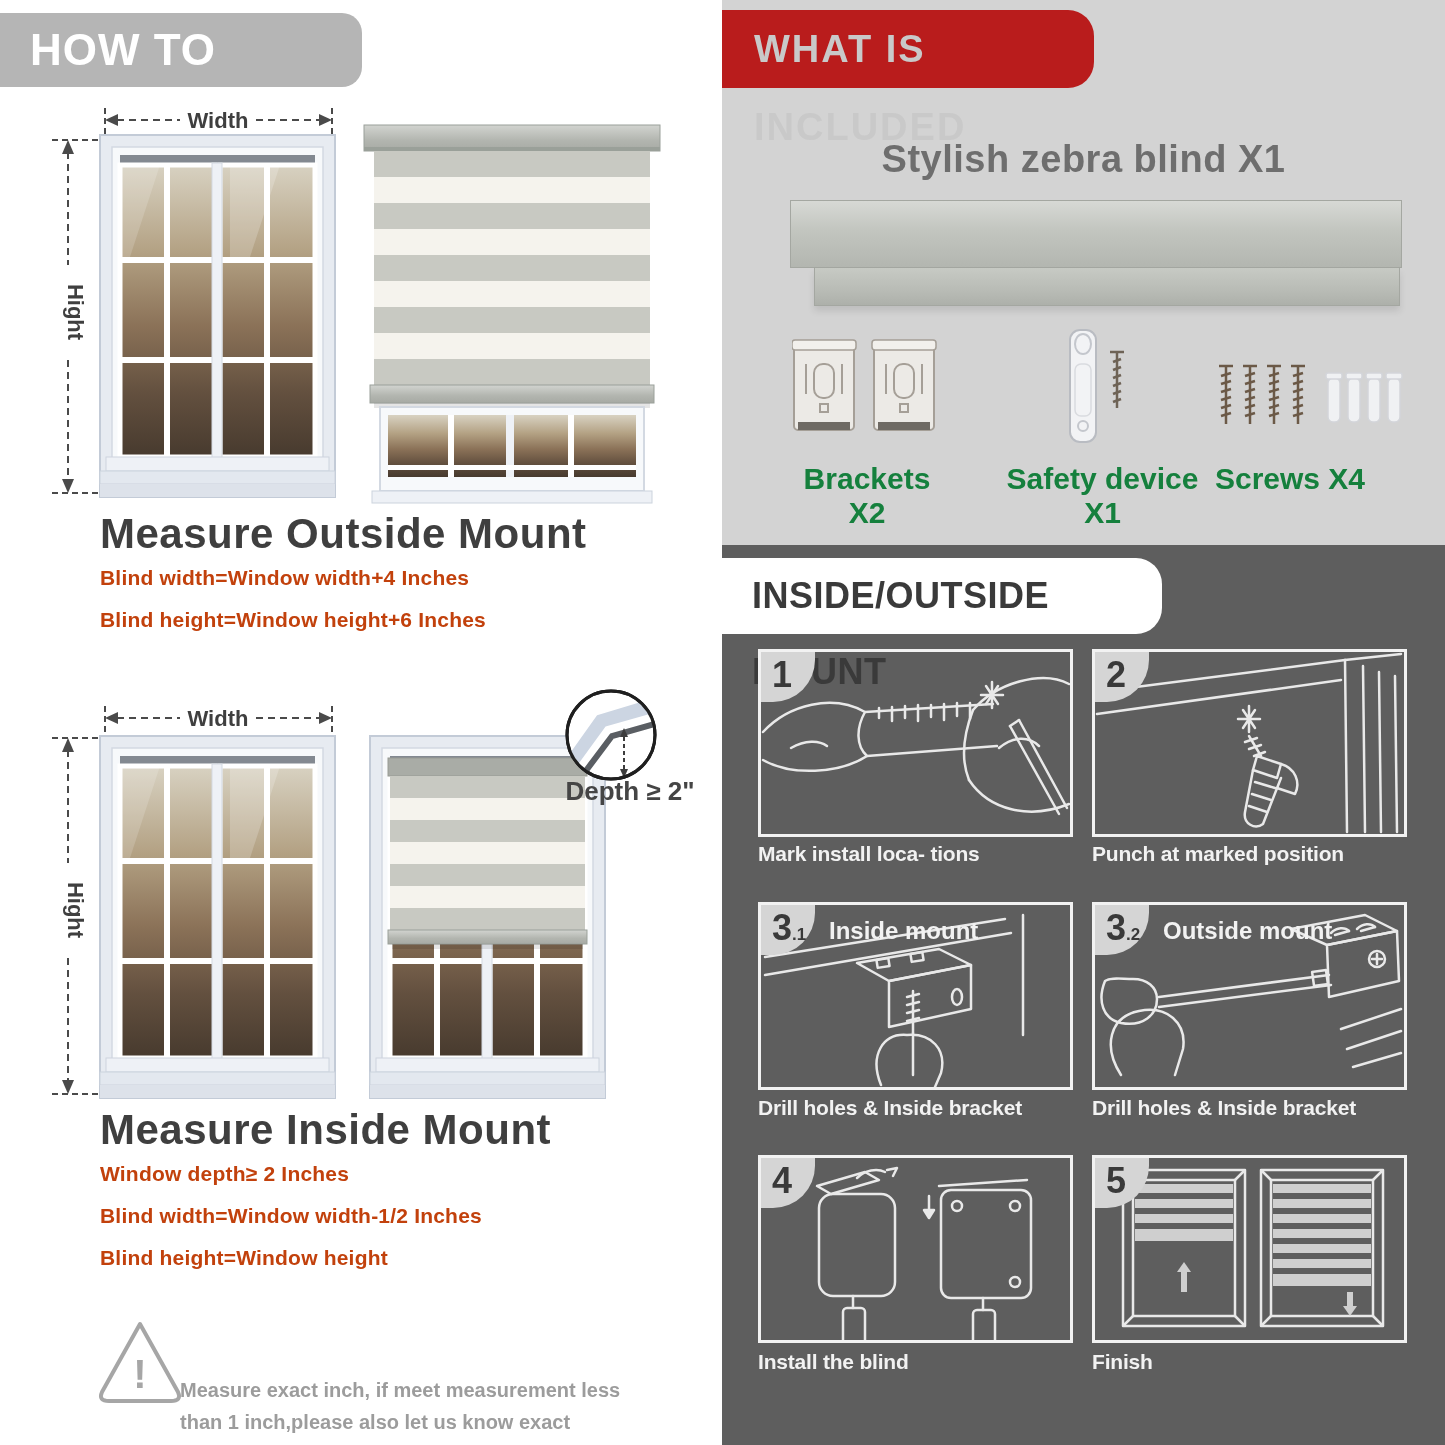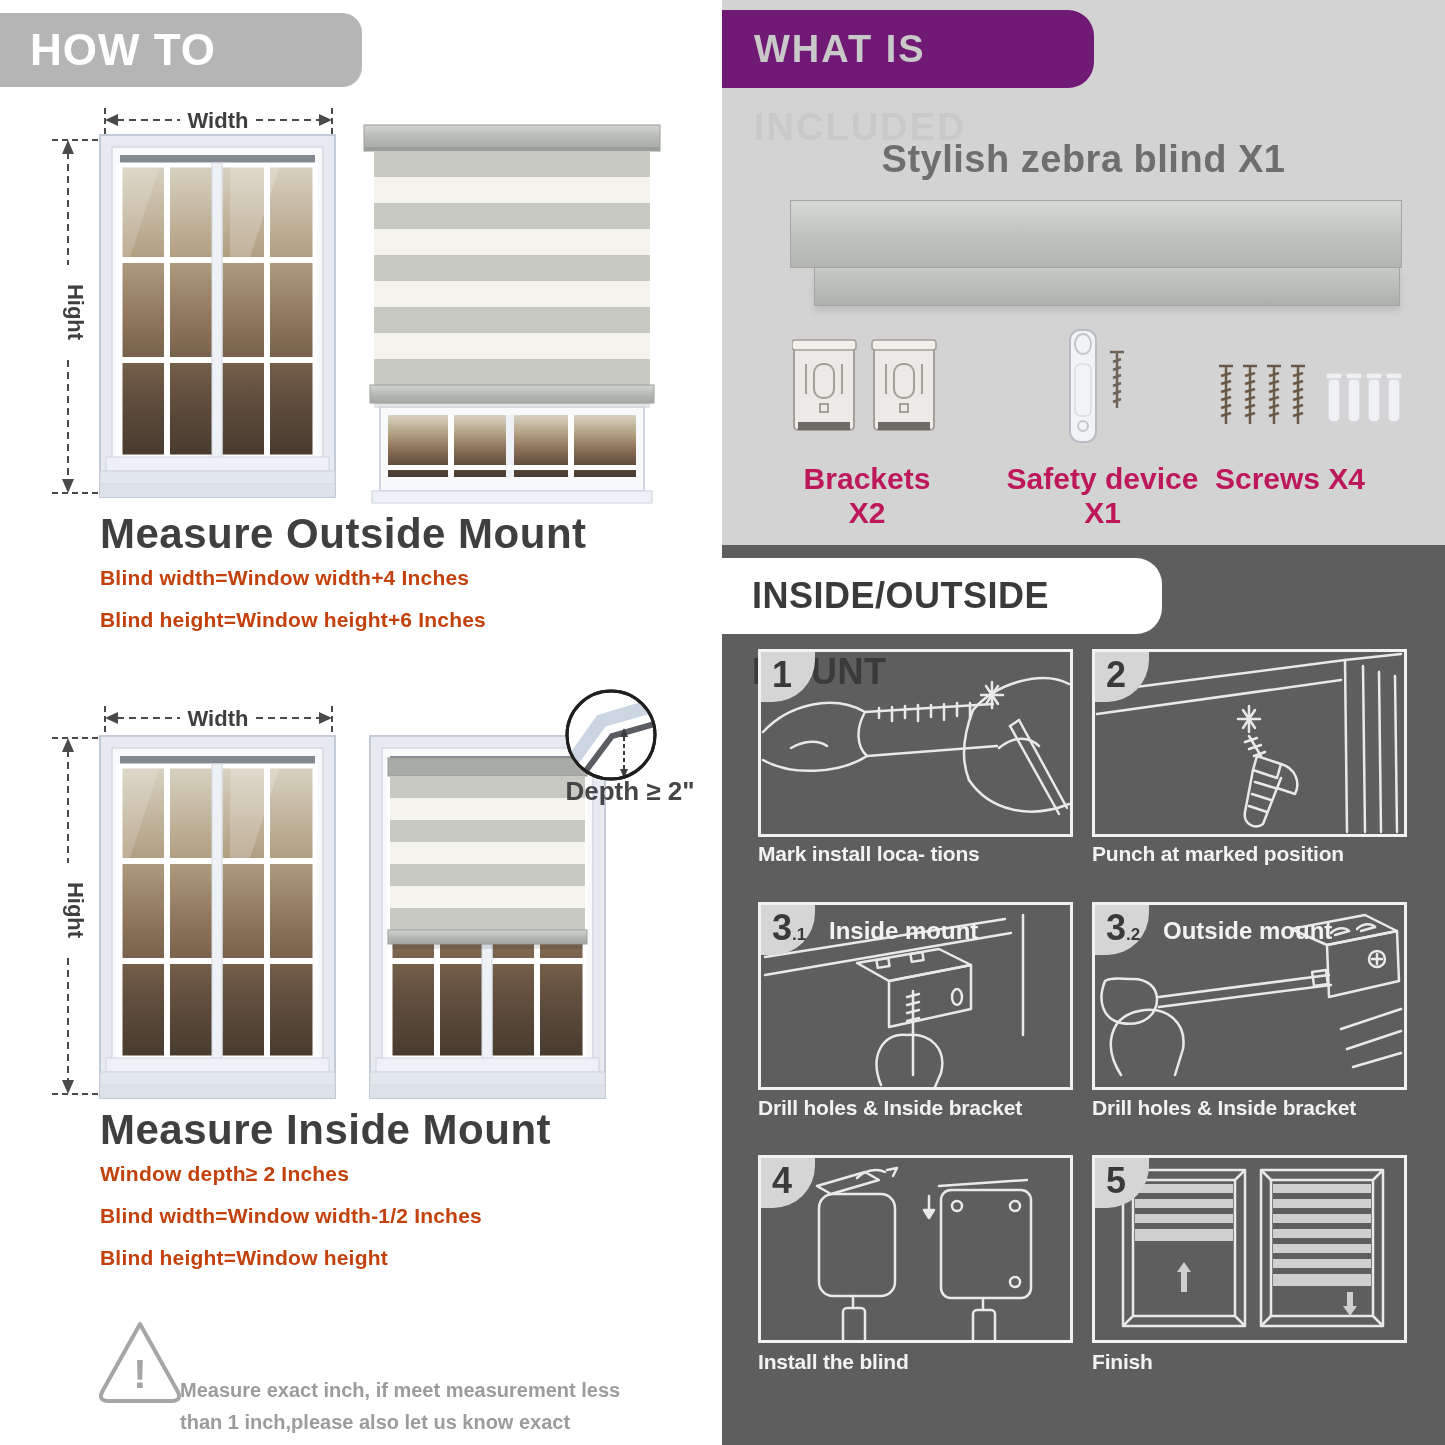--- a/index.html
+++ b/index.html
@@ -8,33 +8,33 @@
   .abs{position:absolute;}
   
   .htm-header{left:0;top:13px;width:362px;height:74px;background:#b5b5b5;
               border-radius:0 20px 20px 0;color:#ffffff;font-weight:bold;font-size:44px;
               line-height:74px;padding-left:30px;letter-spacing:1px;box-sizing:border-box;}
   .h1{font-weight:bold;font-size:42px;color:#3f3f3f;letter-spacing:0.5px;}
   .eq{font-weight:bold;font-size:21px;color:#c2410c;letter-spacing:0.2px;}
   .warn-text{font-weight:bold;font-size:20px;color:#9c9c9c;line-height:32px;width:452px;margin-top:48px;}
   
   .included-panel{left:722px;top:0;width:723px;height:545px;background:#d3d3d3;}
-  .included-tab{left:722px;top:10px;width:372px;height:78px;background:#701a75;
+  .included-tab{left:722px;top:10px;width:372px;height:78px;background:#b91c1c;
                 border-radius:0 26px 26px 0;color:#c9c9c9;font-weight:bold;font-size:38px;
                 line-height:78px;padding-left:32px;letter-spacing:2px;box-sizing:border-box;}
   .product-title{left:722px;top:138px;width:723px;text-align:center;font-weight:bold;
                  font-size:38px;color:#6e6e6e;letter-spacing:0.5px;}
   .headrail-top{left:790px;top:200px;width:612px;height:68px;
                 background:linear-gradient(180deg,#d7d9d5 0%,#c2c5bf 45%,#b3b6b0 100%);
                 border:1px solid #a4a7a1;box-sizing:border-box;}
   .headrail-bottom{left:814px;top:268px;width:586px;height:38px;
                 background:linear-gradient(180deg,#c7cac4 0%,#b6b9b3 70%,#adb0aa 100%);
                 border:1px solid #a4a7a1;border-top:none;box-sizing:border-box;
                 box-shadow:0 5px 7px rgba(0,0,0,0.10);}
-  .item-label{font-weight:bold;font-size:30px;color:#be185d;text-align:center;}
+  .item-label{font-weight:bold;font-size:30px;color:#15803d;text-align:center;}
   
   .mount-panel{left:722px;top:545px;width:723px;height:900px;background:#5e5e5e;}
   .mount-tab{left:722px;top:558px;width:440px;height:76px;background:#ffffff;
              border-radius:0 26px 26px 0;color:#3a3a3a;font-weight:bold;font-size:36px;
              line-height:76px;padding-left:30px;letter-spacing:0.5px;box-sizing:border-box;}
   .step-panel{width:315px;height:188px;border:3px solid #f2f2f2;box-sizing:border-box;}
   .badge{position:absolute;left:0;top:0;width:54px;height:50px;background:#d5d5d5;
          border-radius:0 0 42px 0;color:#3a3a3a;}
   .badge-main{position:absolute;left:11px;top:2px;font-weight:bold;font-size:36px;}
   .badge-sub{position:absolute;left:31px;top:20px;font-weight:bold;font-size:17px;}

